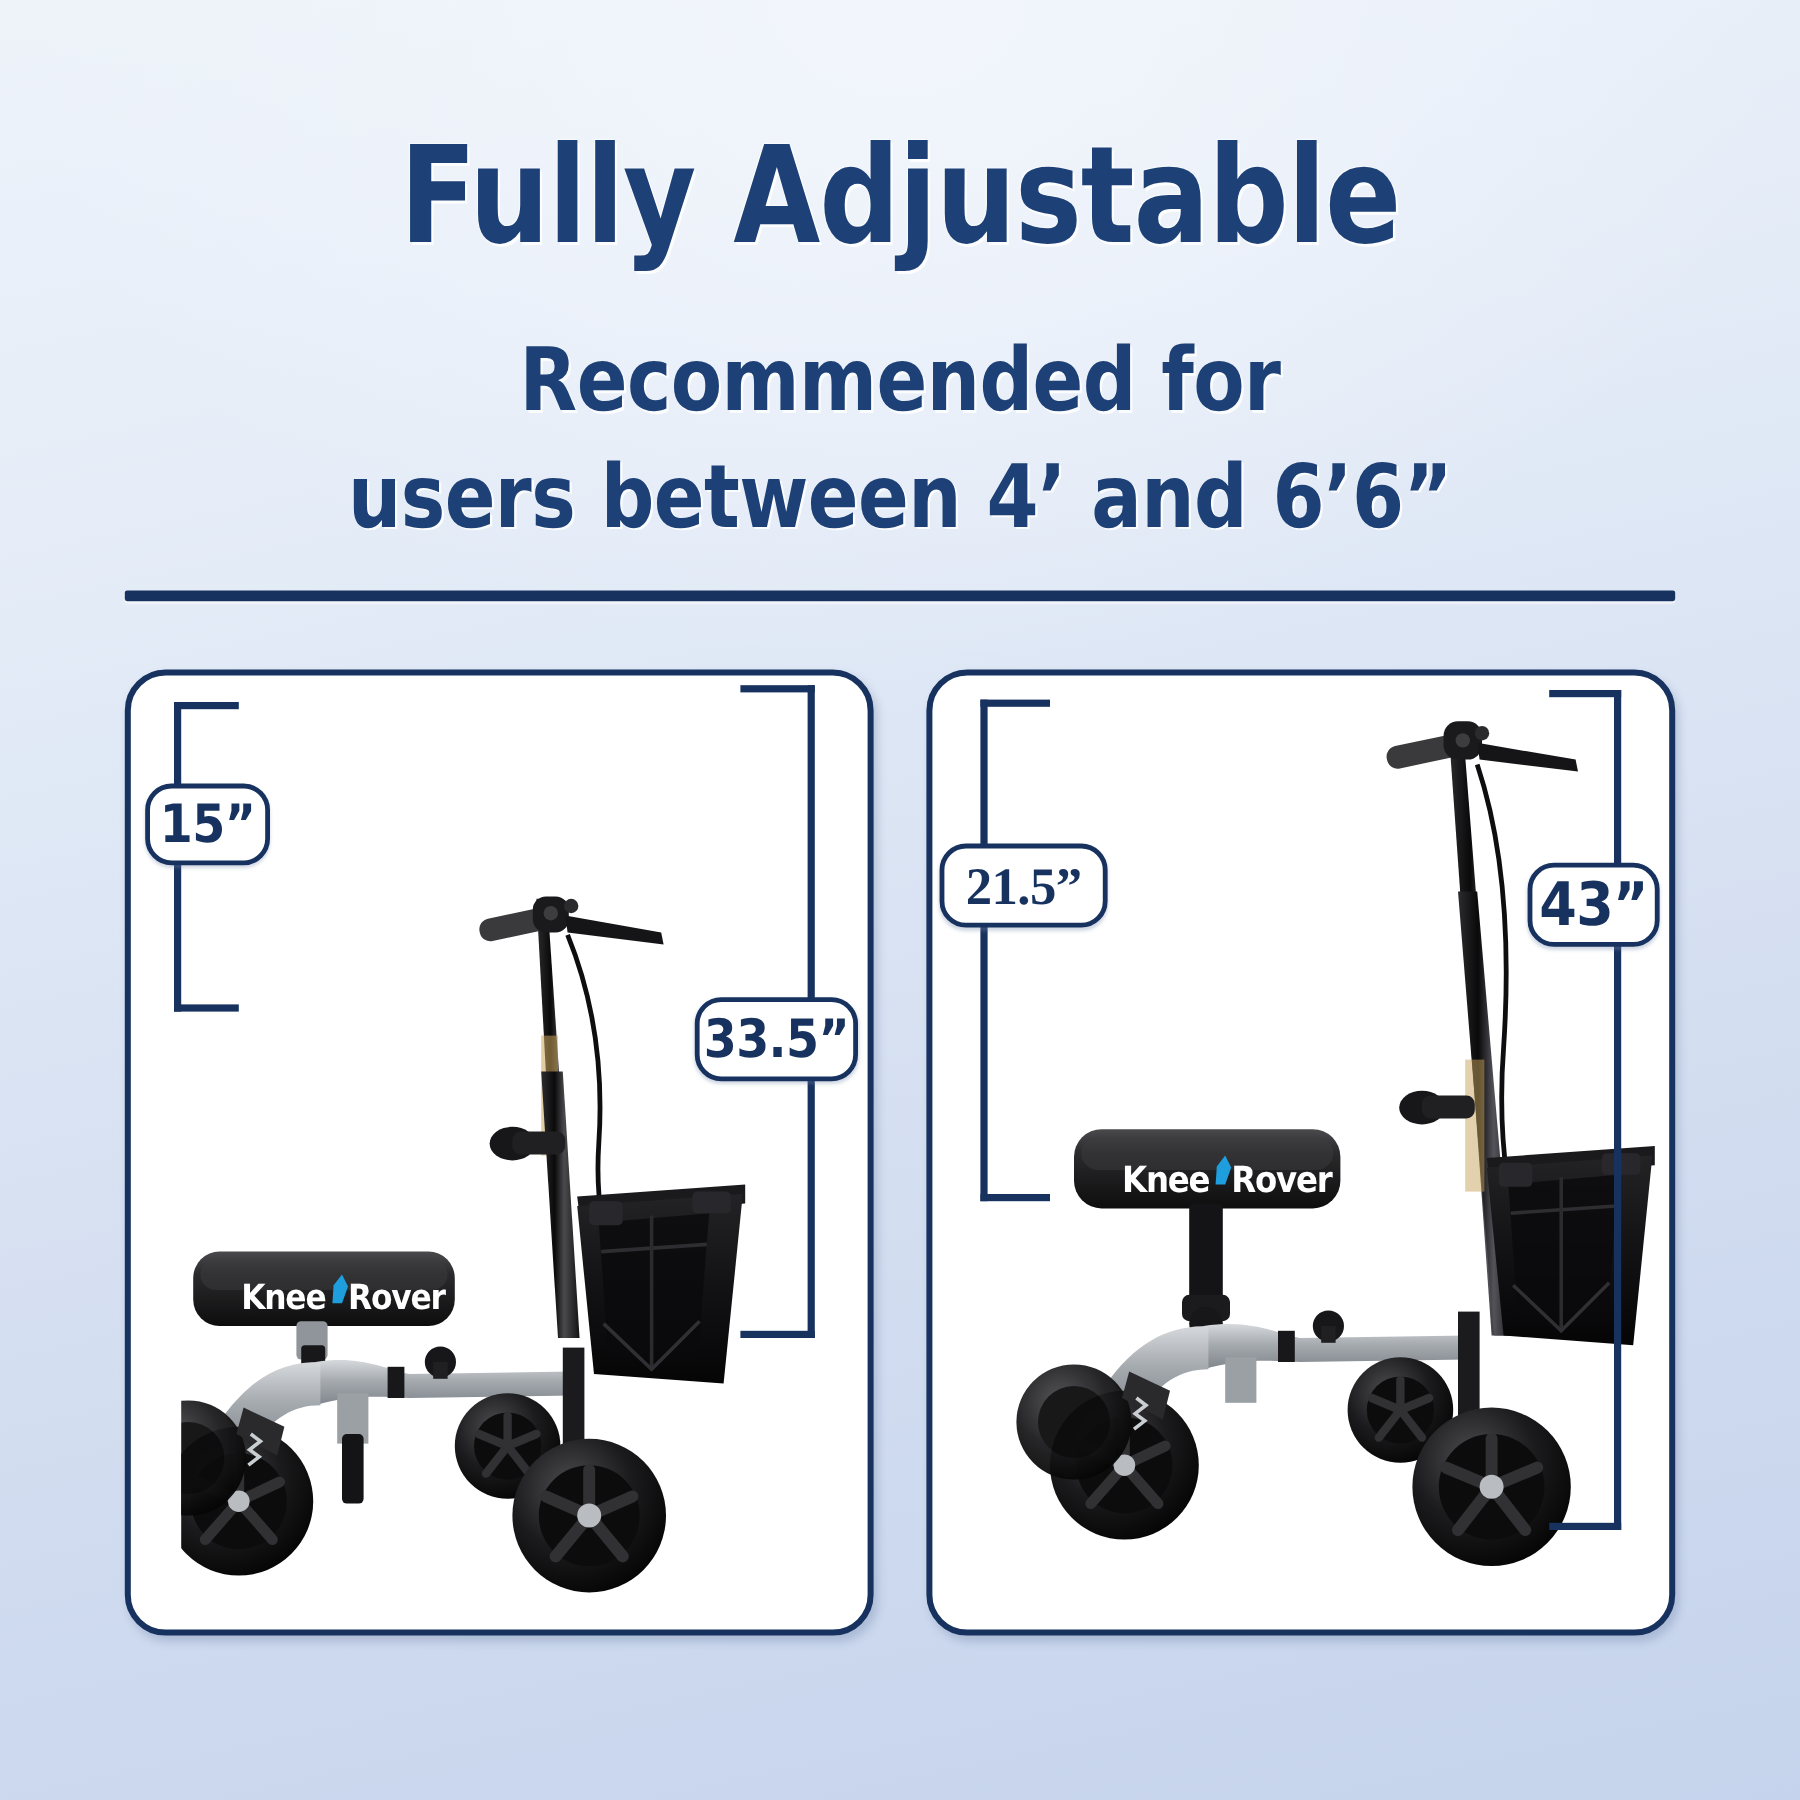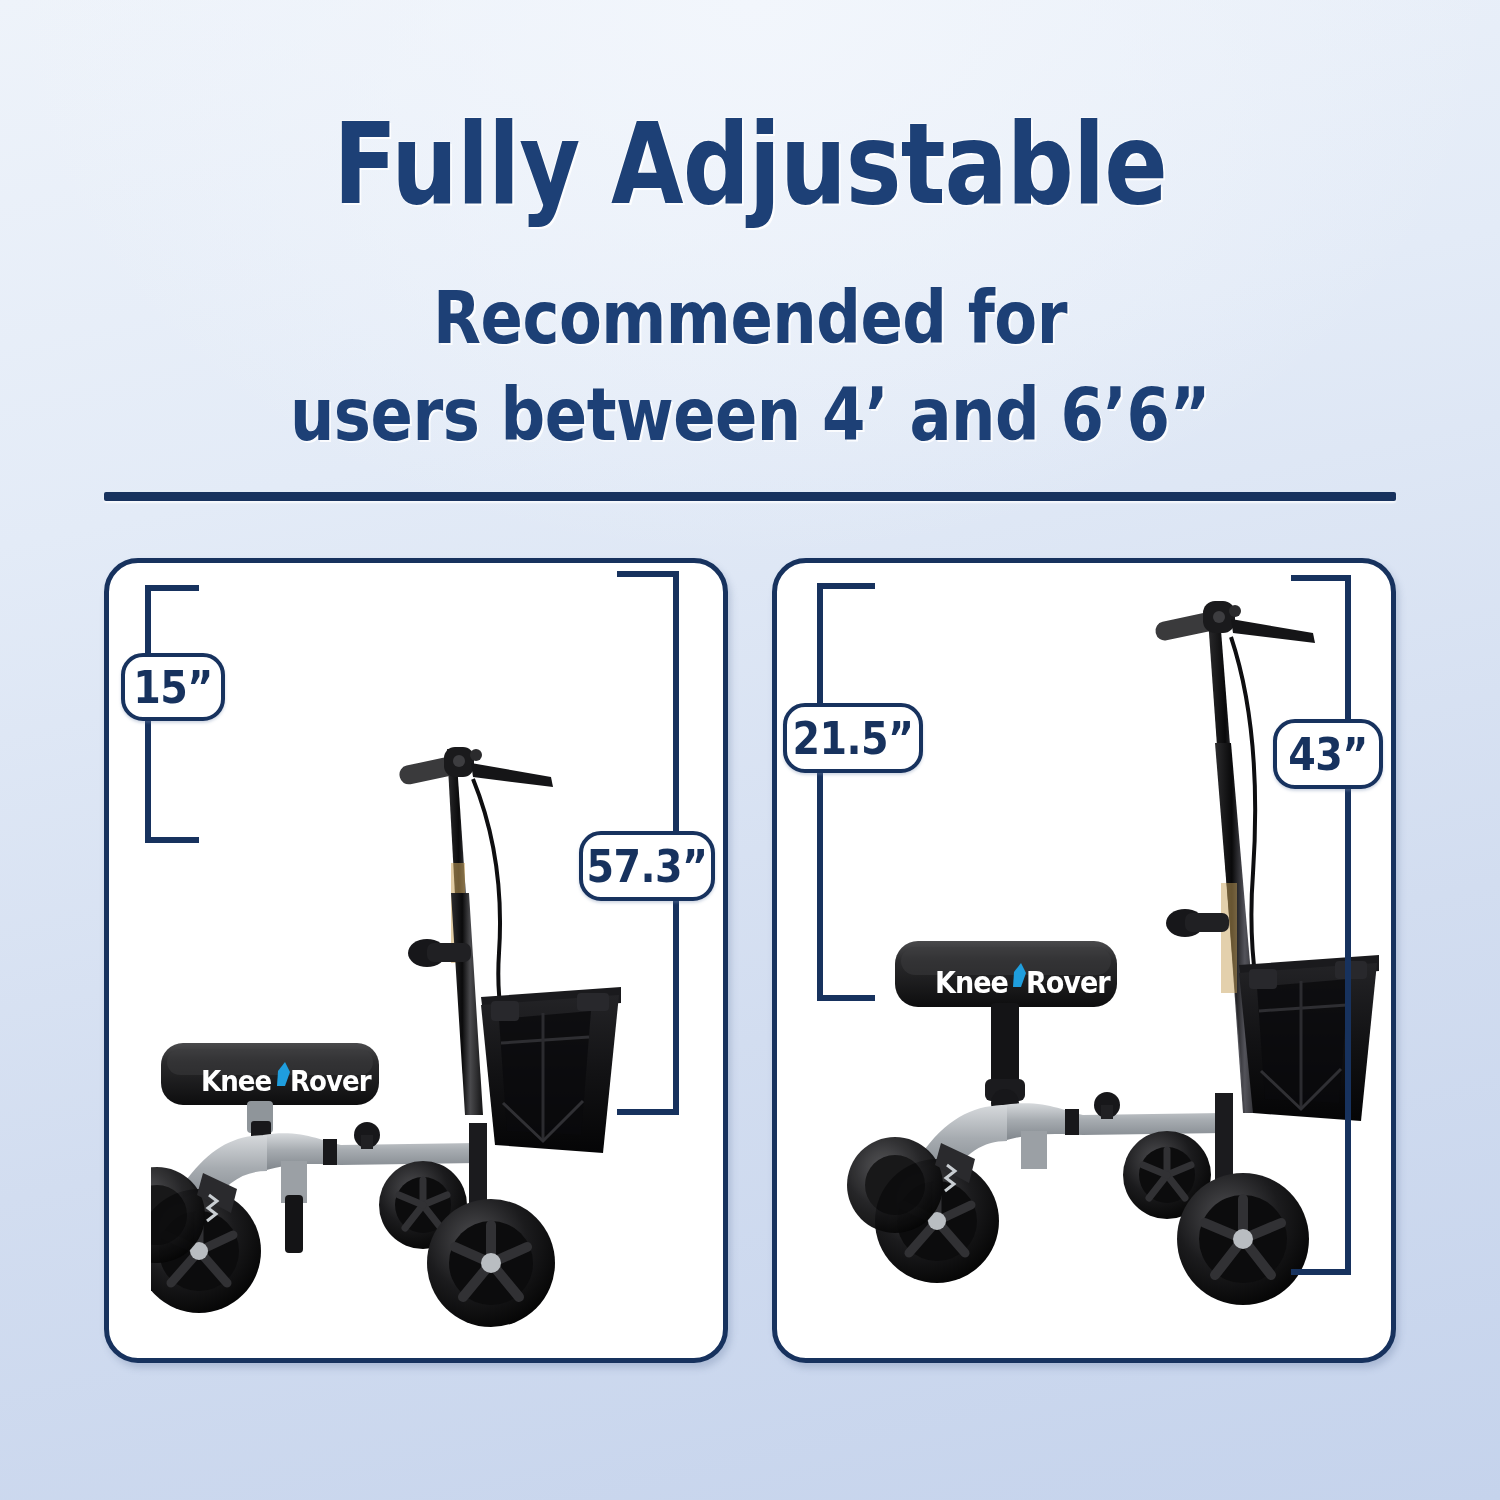--- a/index.html
+++ b/index.html
@@ -82,27 +82,27 @@
   
   #dim335-v{right:44px;top:8px;width:6px;height:544px;z-index:5;}
   #dim335-t{right:44px;top:8px;width:62px;height:6px;z-index:5;}
   #dim335-b{right:44px;top:546px;width:62px;height:6px;z-index:5;}
   #badge-335{right:8px;top:268px;width:128px;height:62px;font-size:44px;}
 
   
   #dim215-v{left:40px;top:20px;width:6px;height:418px;z-index:5;}
   #dim215-t{left:40px;top:20px;width:58px;height:6px;z-index:5;}
   #dim215-b{left:40px;top:432px;width:58px;height:6px;z-index:5;}
-  #badge-215{left:6px;top:140px;width:132px;height:62px;font-size:44px;}
+  #badge-215{left:6px;top:140px;width:132px;height:62px;font-size:44px;font-family:Liberation Serif, serif;}
 
   
   #dim43-v{right:40px;top:12px;width:6px;height:700px;z-index:5;}
   #dim43-t{right:40px;top:12px;width:60px;height:6px;z-index:5;}
   #dim43-b{right:40px;top:706px;width:60px;height:6px;z-index:5;}
-  #badge-43{right:8px;top:156px;width:102px;height:62px;font-size:44px;}
+  #badge-43{right:8px;top:156px;width:102px;height:62px;font-size:50px;}
 
   
   .scooter{position:absolute;z-index:2;}
   #scooter-left{left:42px;top:180px;width:580px;height:600px;}
   #scooter-right{left:30px;top:30px;width:590px;height:750px;}
 
   .kr-pad-text{
     font-family:"DejaVu Sans Condensed","Liberation Sans Narrow","Liberation Sans",sans-serif;
     font-weight:700;fill:#ffffff;
   }
@@ -125,21 +125,21 @@
     <div class="panel" id="panel-left">
 
       <div class="dim-line" id="dim15-v"></div>
       <div class="dim-line" id="dim15-t"></div>
       <div class="dim-line" id="dim15-b"></div>
       <div class="badge" id="badge-15">15”</div>
 
       <div class="dim-line" id="dim335-v"></div>
       <div class="dim-line" id="dim335-t"></div>
       <div class="dim-line" id="dim335-b"></div>
-      <div class="badge" id="badge-335">57.3”</div>
+      <div class="badge" id="badge-335">33.5”</div>
 
       <svg class="scooter" id="scooter-left" viewBox="0 0 580 600">
         <defs>
           <linearGradient id="silverL" x1="0" y1="0" x2="0" y2="1">
             <stop offset="0%" stop-color="#d6d9dc"></stop>
               <stop offset="45%" stop-color="#a6abb0"></stop>
             <stop offset="100%" stop-color="#7f858b"></stop>
           </linearGradient>
           <linearGradient id="blackTubeL" x1="0" y1="0" x2="1" y2="0">
             <stop offset="0%" stop-color="#2c2c2e"></stop>

